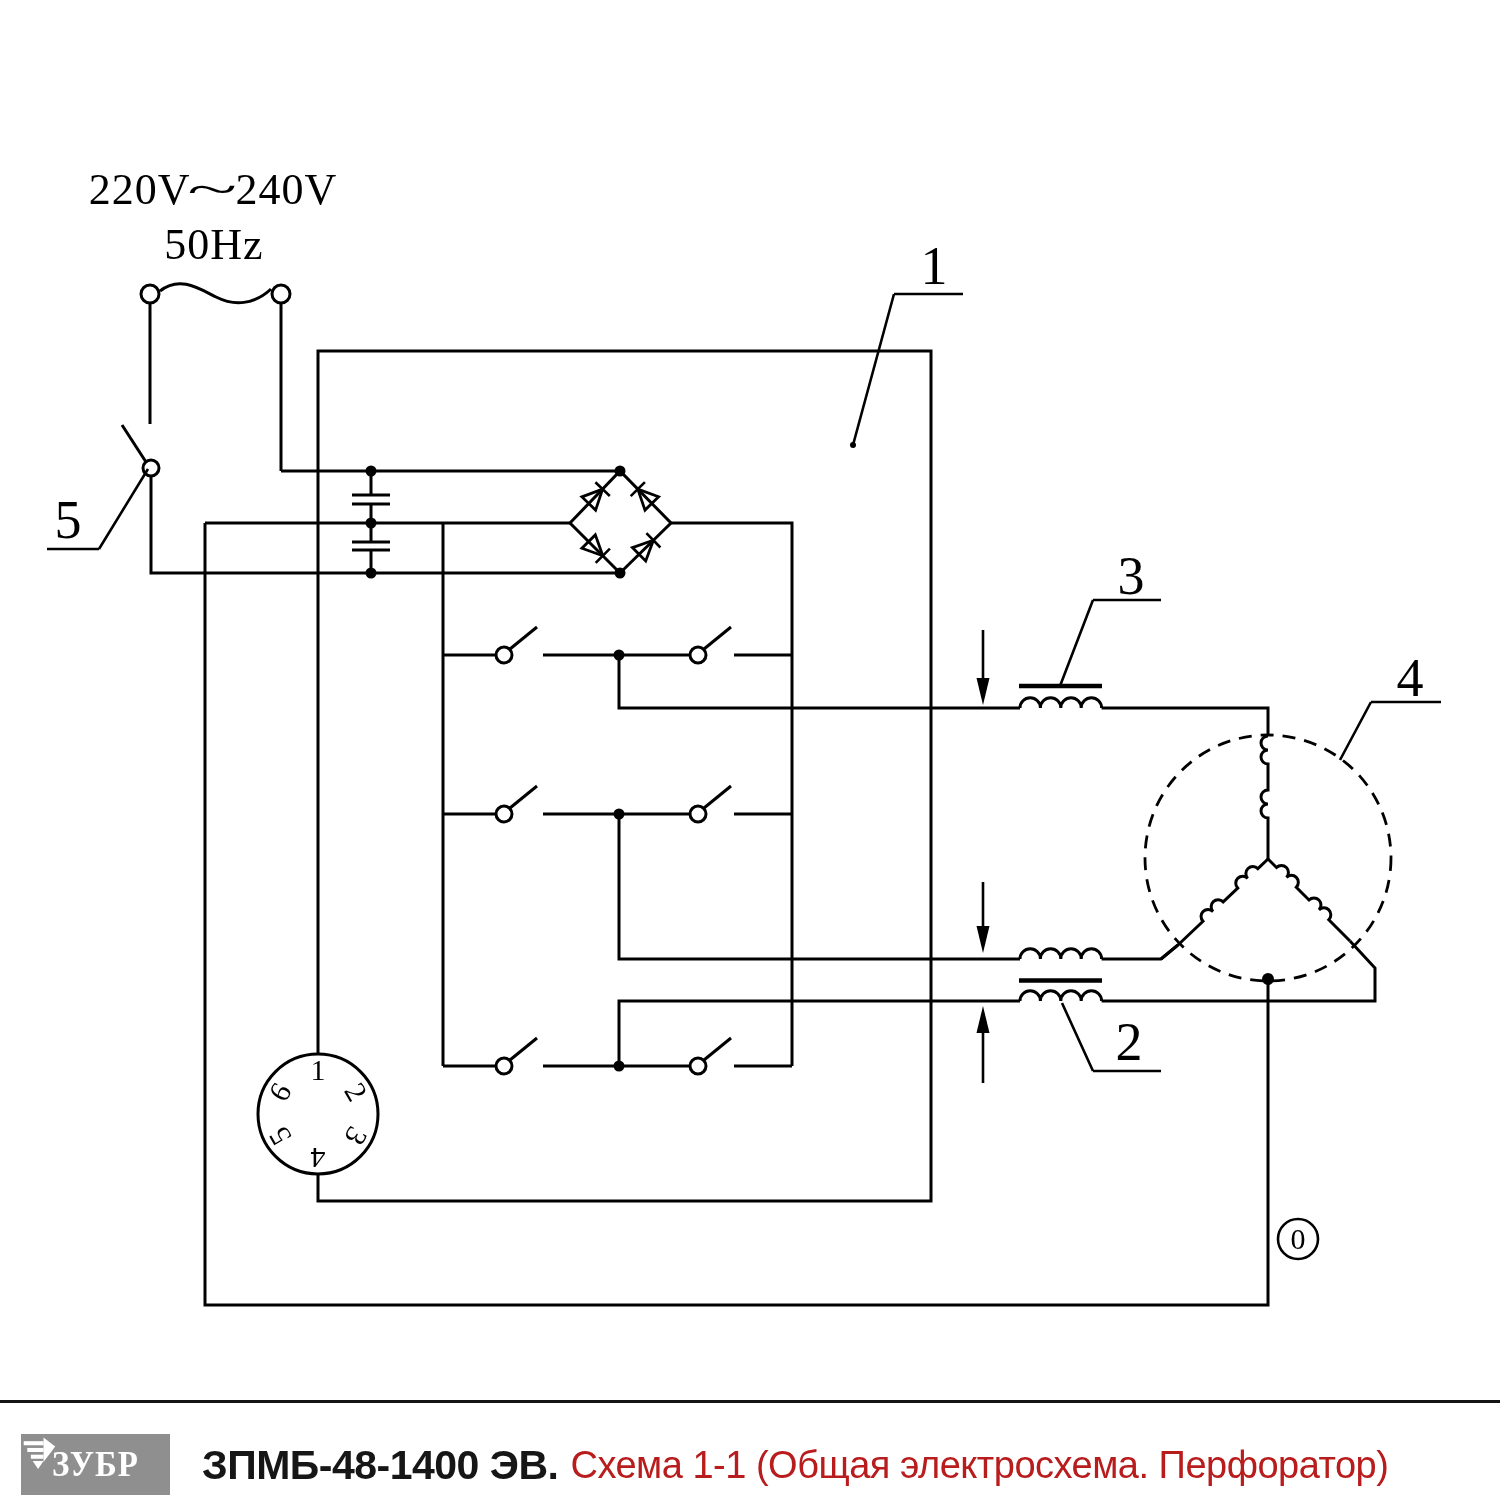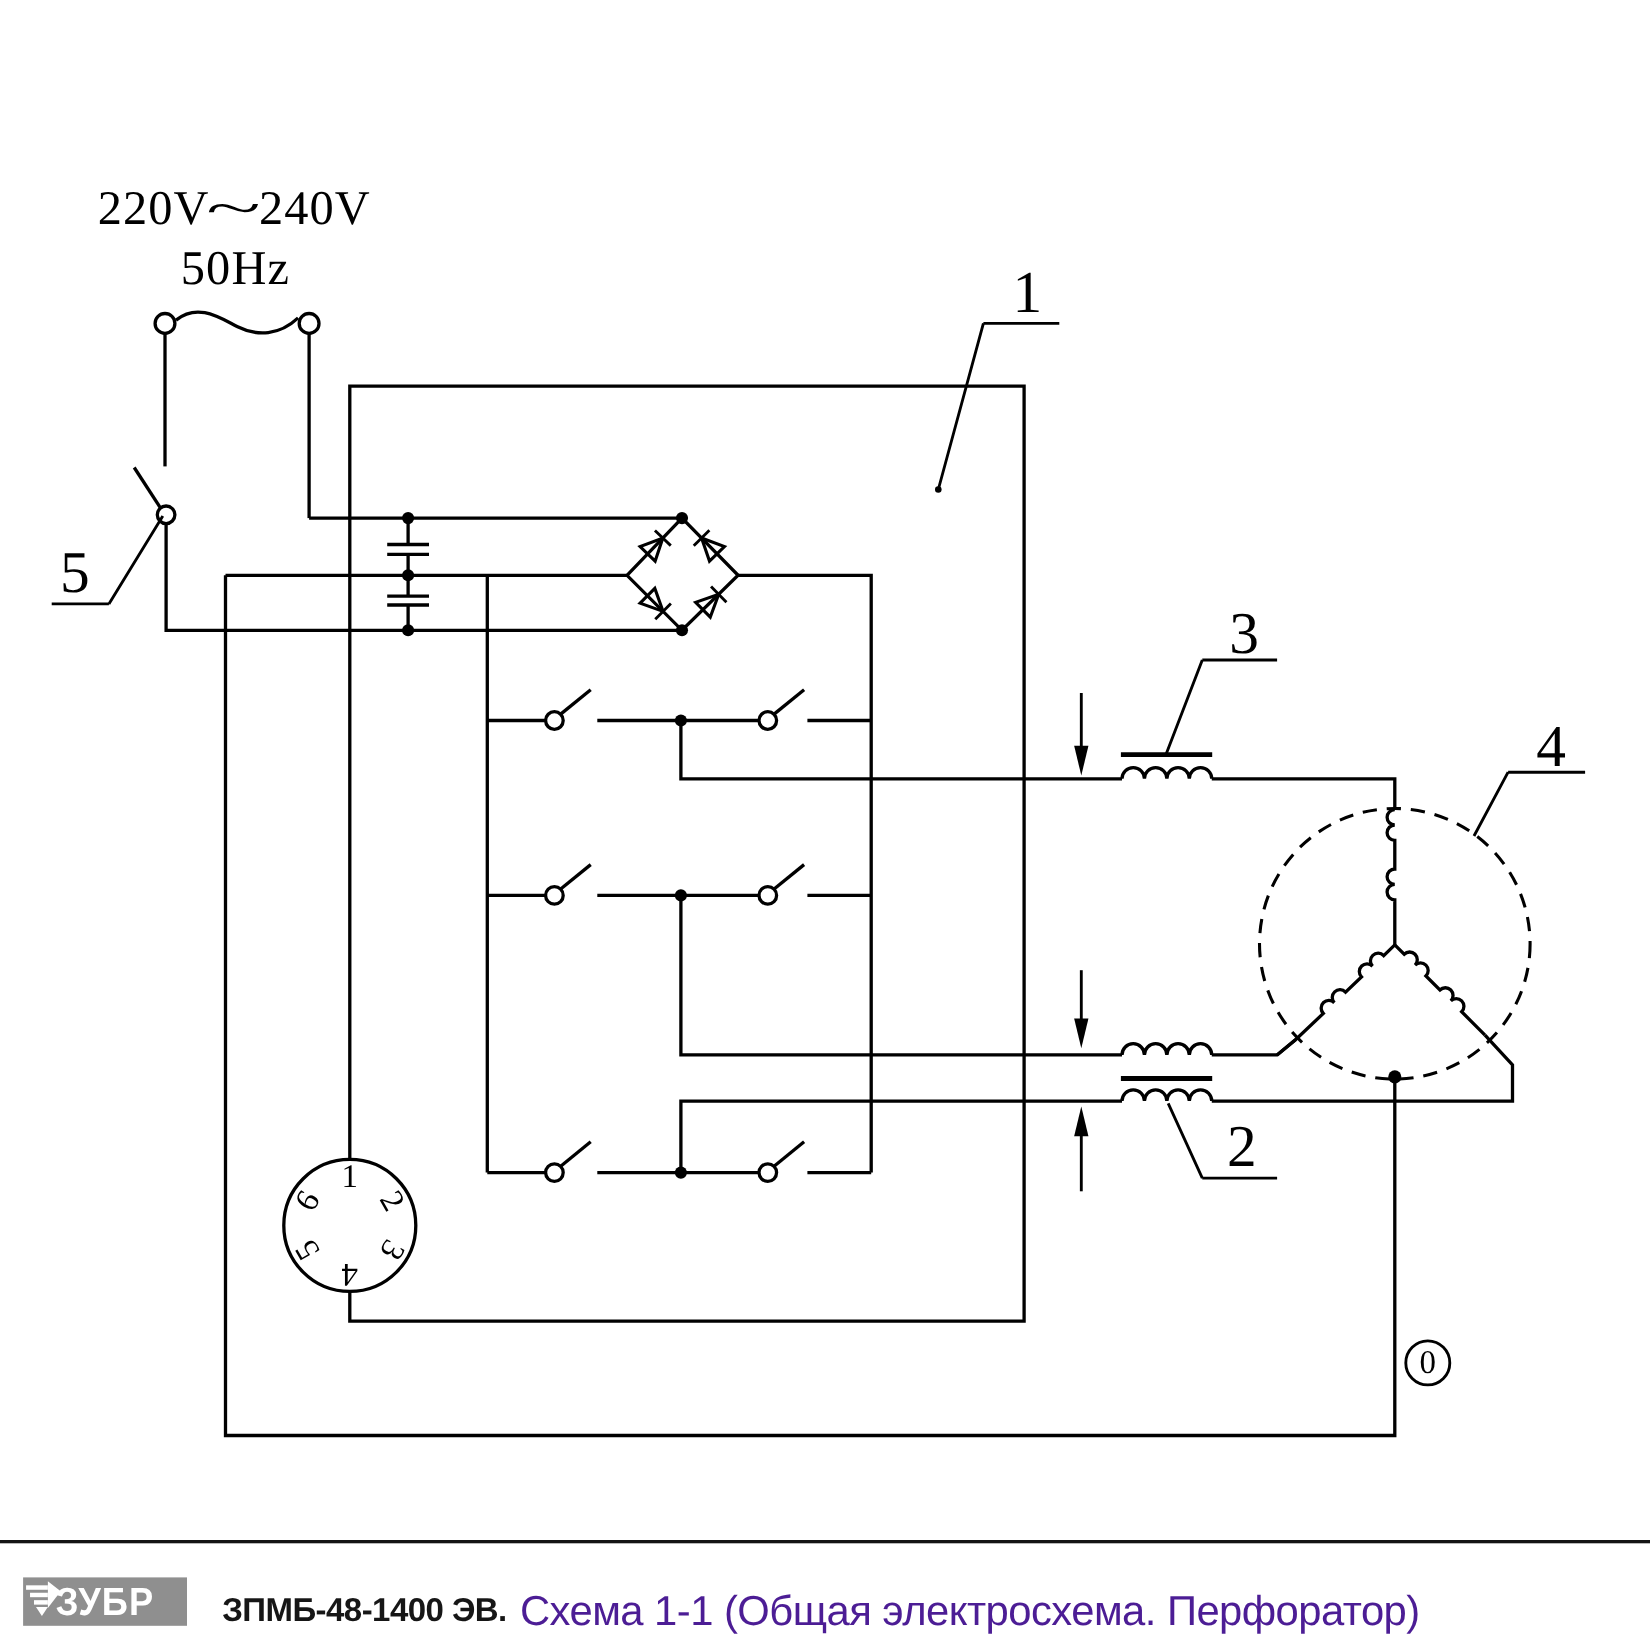--- a/index.html
+++ b/index.html
@@ -14,28 +14,28 @@
   .term{fill:#fff;stroke:#000;stroke-width:3;}
   .tri{fill:none;stroke:#000;stroke-width:2.8;stroke-linejoin:miter;}
   .head{fill:#000;stroke:none;}
   .t{position:absolute;transform:translate(-50%,-50%);color:#000;white-space:nowrap;}
   .volt{font-size:44px;letter-spacing:1px;}
   .tilde{display:inline-block;transform:scaleX(2.1);margin:0 10px;}
   .callout{font-size:54px;}
   .pin{font-size:30px;}
   .zero{font-size:30px;}
   .sep{position:absolute;left:0;top:1372px;width:1500px;height:3px;background:#141414;}
-  .logo{position:absolute;left:21px;top:1406px;width:149px;height:44px;background:#8f8f8f;
+  .logo{position:absolute;left:21px;top:1406px;width:149px;height:61px;background:#8f8f8f;
         display:flex;align-items:center;justify-content:center;gap:6px;
-        font-family:Liberation Sans, sans-serif;}
+        font-family:Liberation Serif, serif;}
   .logo .brand{color:#fff;font-weight:700;font-size:33px;letter-spacing:1px;transform:scaleY(1.08);}
   .title{position:absolute;left:202px;top:1407px;height:60px;display:flex;align-items:center;
          font-family:"Liberation Sans","DejaVu Sans",sans-serif;white-space:nowrap;letter-spacing:-0.5px;}
-  .title .model{font-weight:700;font-size:30px;color:#161616;margin-right:12px;}
-  .title .scheme{font-weight:400;font-size:38px;color:#4c1d95;}
+  .title .model{font-weight:700;font-size:41px;color:#161616;margin-right:12px;}
+  .title .scheme{font-weight:400;font-size:38px;color:#b91c1c;}
 </style>
 </head>
 <body>
 
 <div class="page">
 
   <svg width="1500" height="1372" viewBox="0 0 1500 1372">
 
     <g>
       <path class="w" d="M160,263 C180,247 200,261 216,269 C234,278 254,277 271,261"></path>

